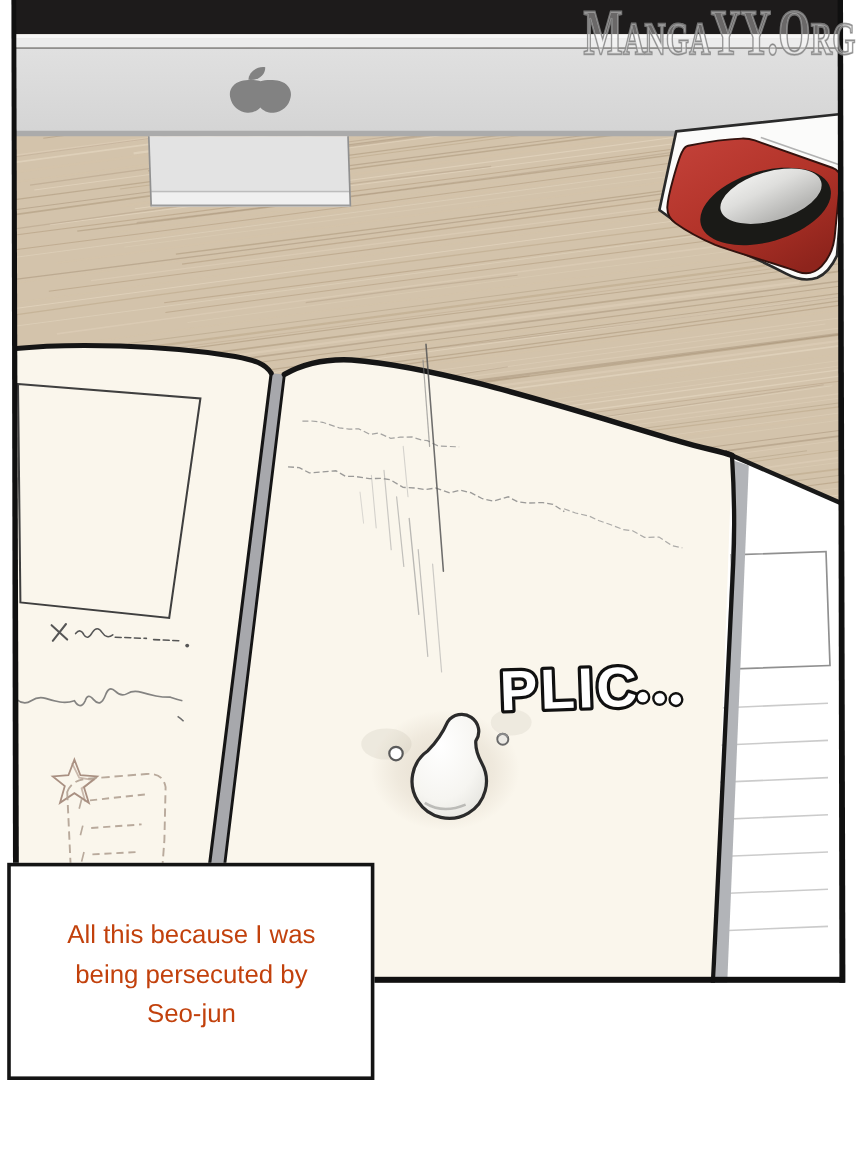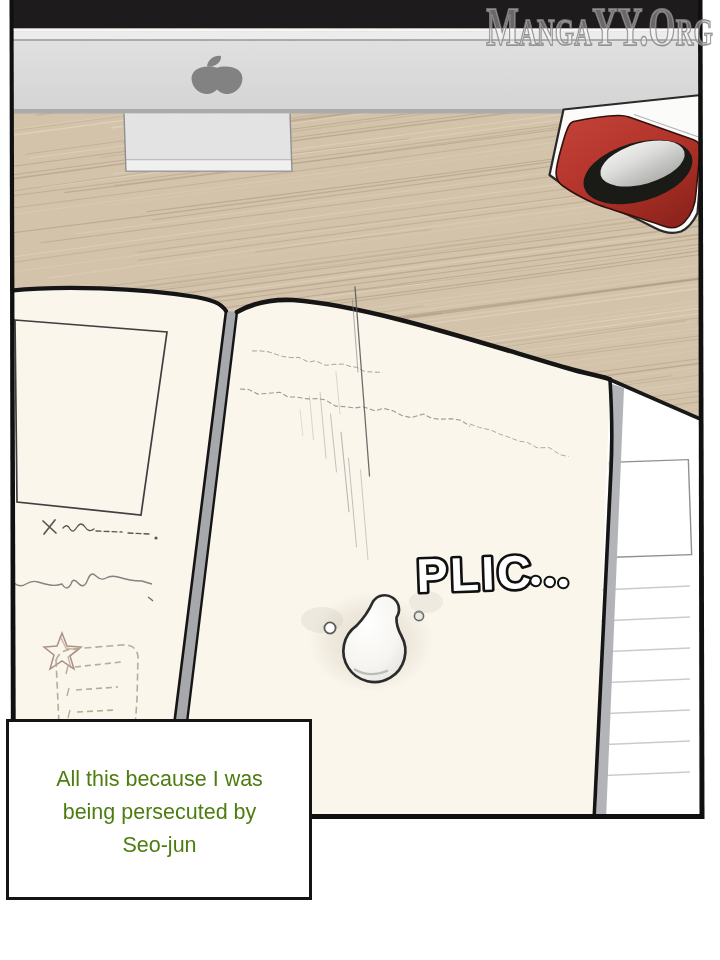--- a/index.html
+++ b/index.html
@@ -344,14 +344,14 @@
 <rect x="9" y="814" width="695" height="5" fill="#101010"></rect>
 
 <g transform="translate(713,45) scale(0.64,1)">
 <text x="0" y="0" text-anchor="end" font-family="Liberation Serif, serif" font-size="54" font-weight="bold" style="font-variant:small-caps" fill="rgba(255,255,255,0.34)" stroke="rgba(148,148,148,0.75)" stroke-width="2.0" paint-order="stroke" letter-spacing="0.5">MangaYY.Org</text>
 <text x="0" y="0" text-anchor="end" font-family="Liberation Serif, serif" font-size="54" font-weight="bold" style="font-variant:small-caps" fill="none" stroke="rgba(95,95,95,0.5)" stroke-width="0.9" letter-spacing="0.5">MangaYY.Org</text>
 </g>
 </svg>
 
 <div style="position:absolute;left:6px;top:719px;width:300px;height:175px;background:#ffffff;border:3.5px solid #141414;"></div>
 
-<div style="position:absolute;left:6px;top:763px;width:307px;text-align:center;font-size:21.5px;line-height:33px;color:#4d7c0f;">All this because I was<br>being persecuted by<br>Seo-jun</div>
+<div style="position:absolute;left:6px;top:763px;width:307px;text-align:center;font-size:21.5px;line-height:33px;color:#c2410c;">All this because I was<br>being persecuted by<br>Seo-jun</div>
 </div>
 
 </body></html>

